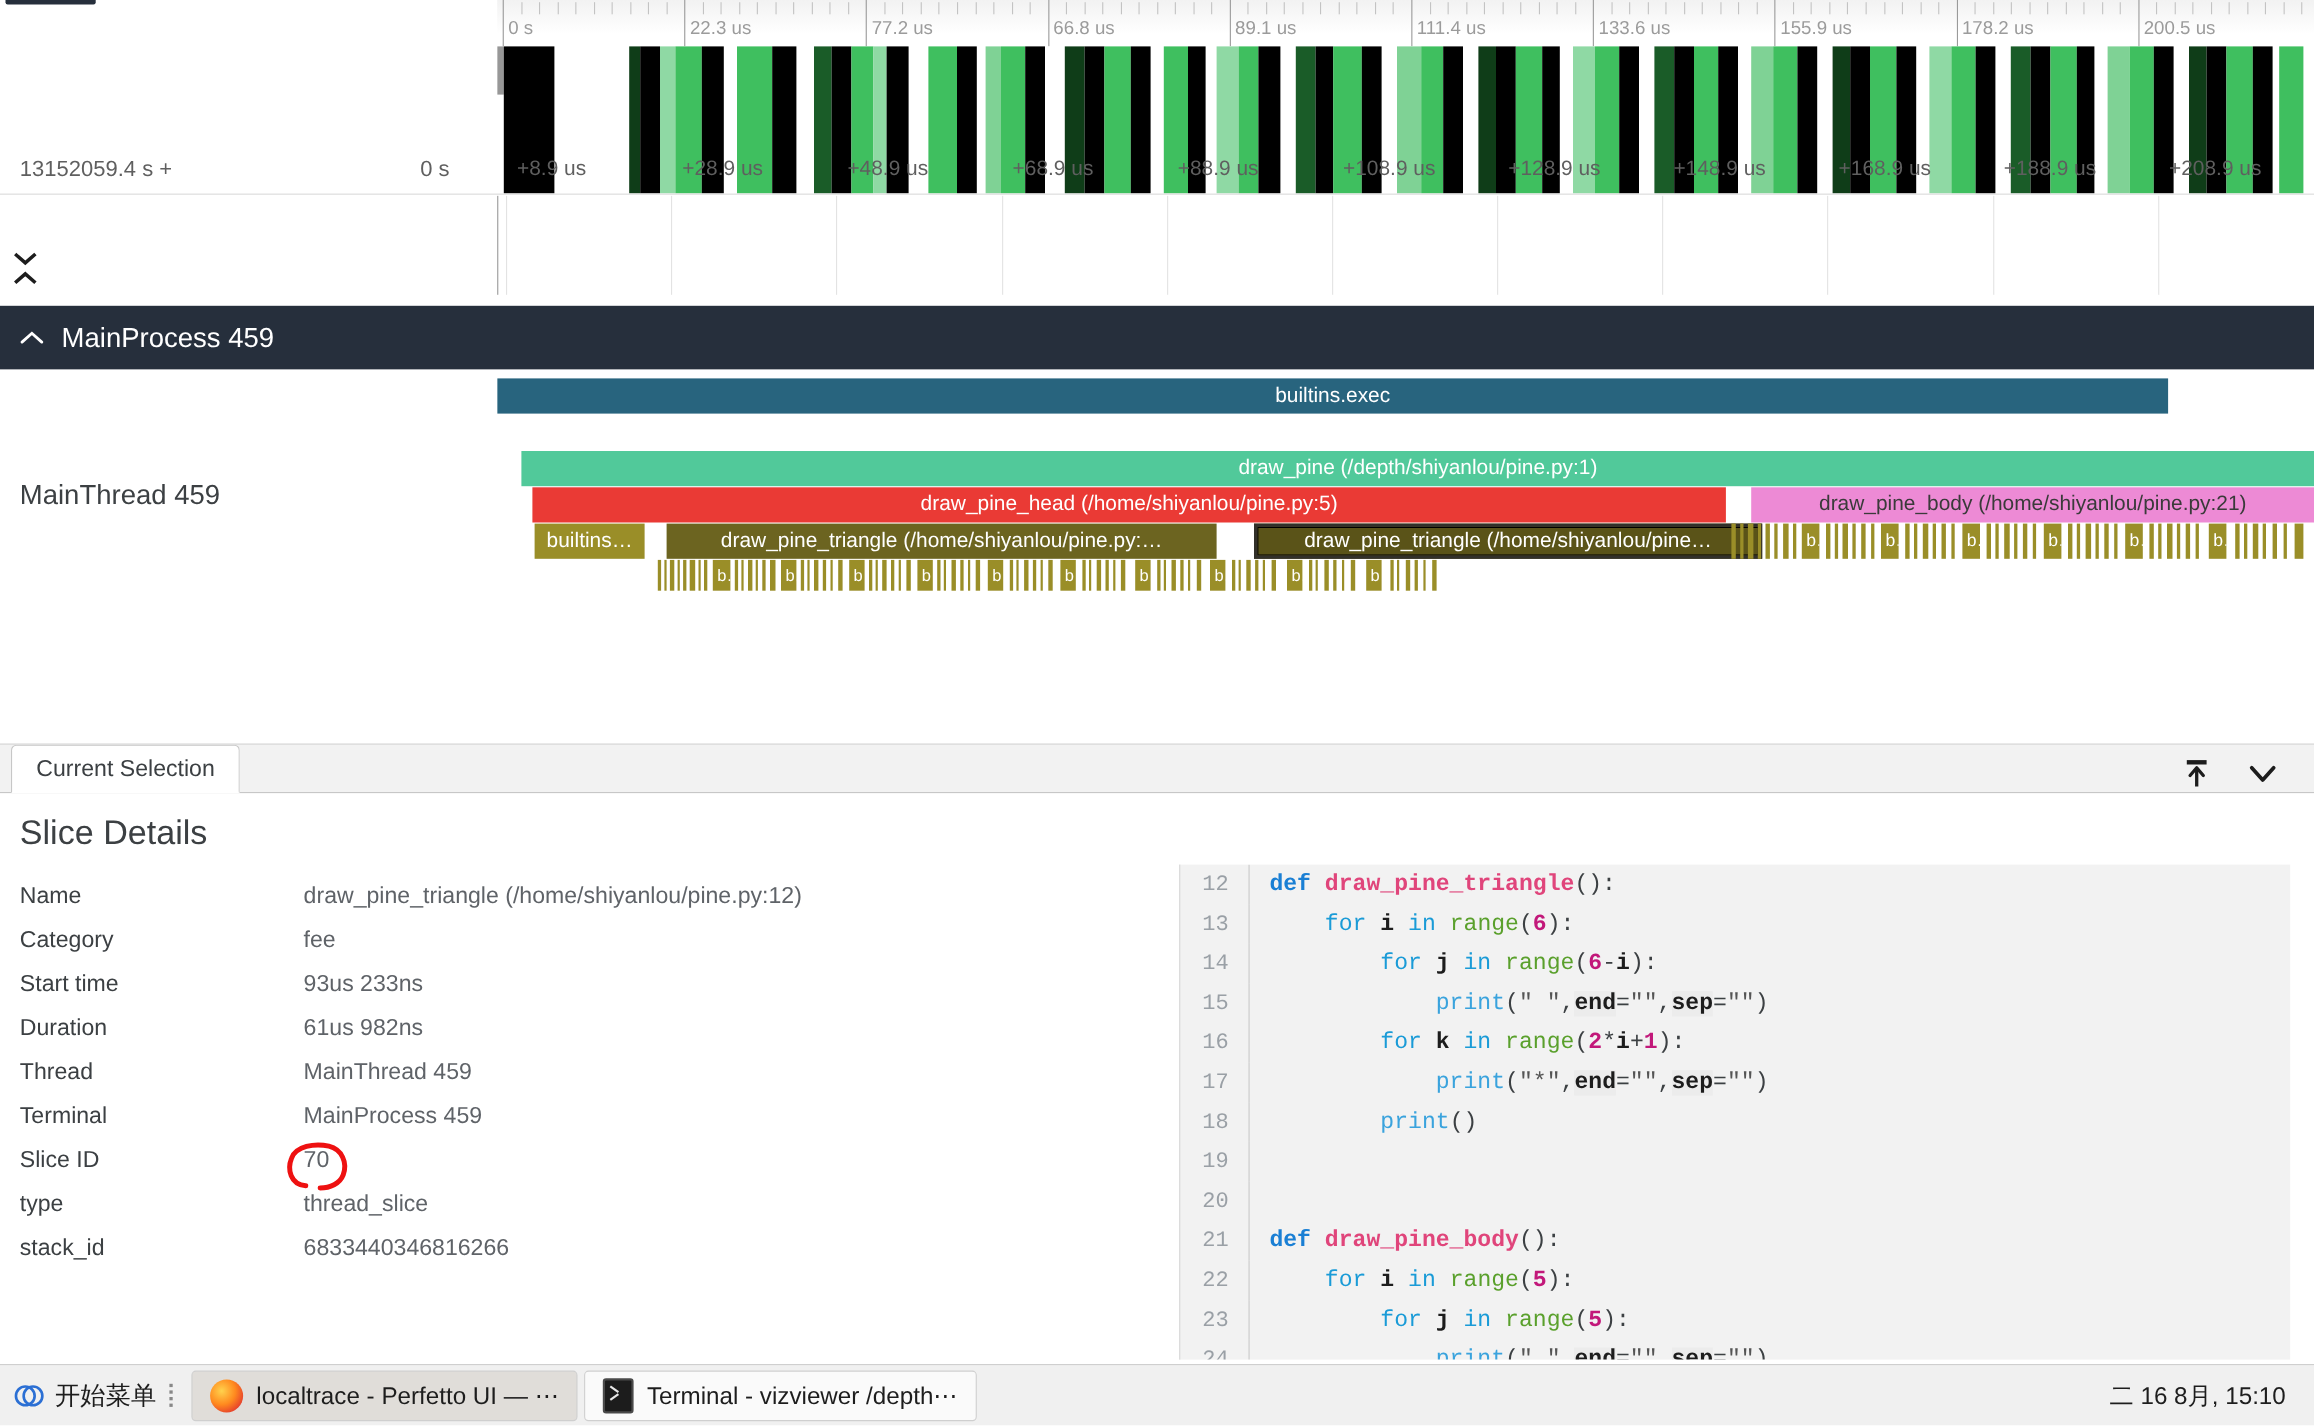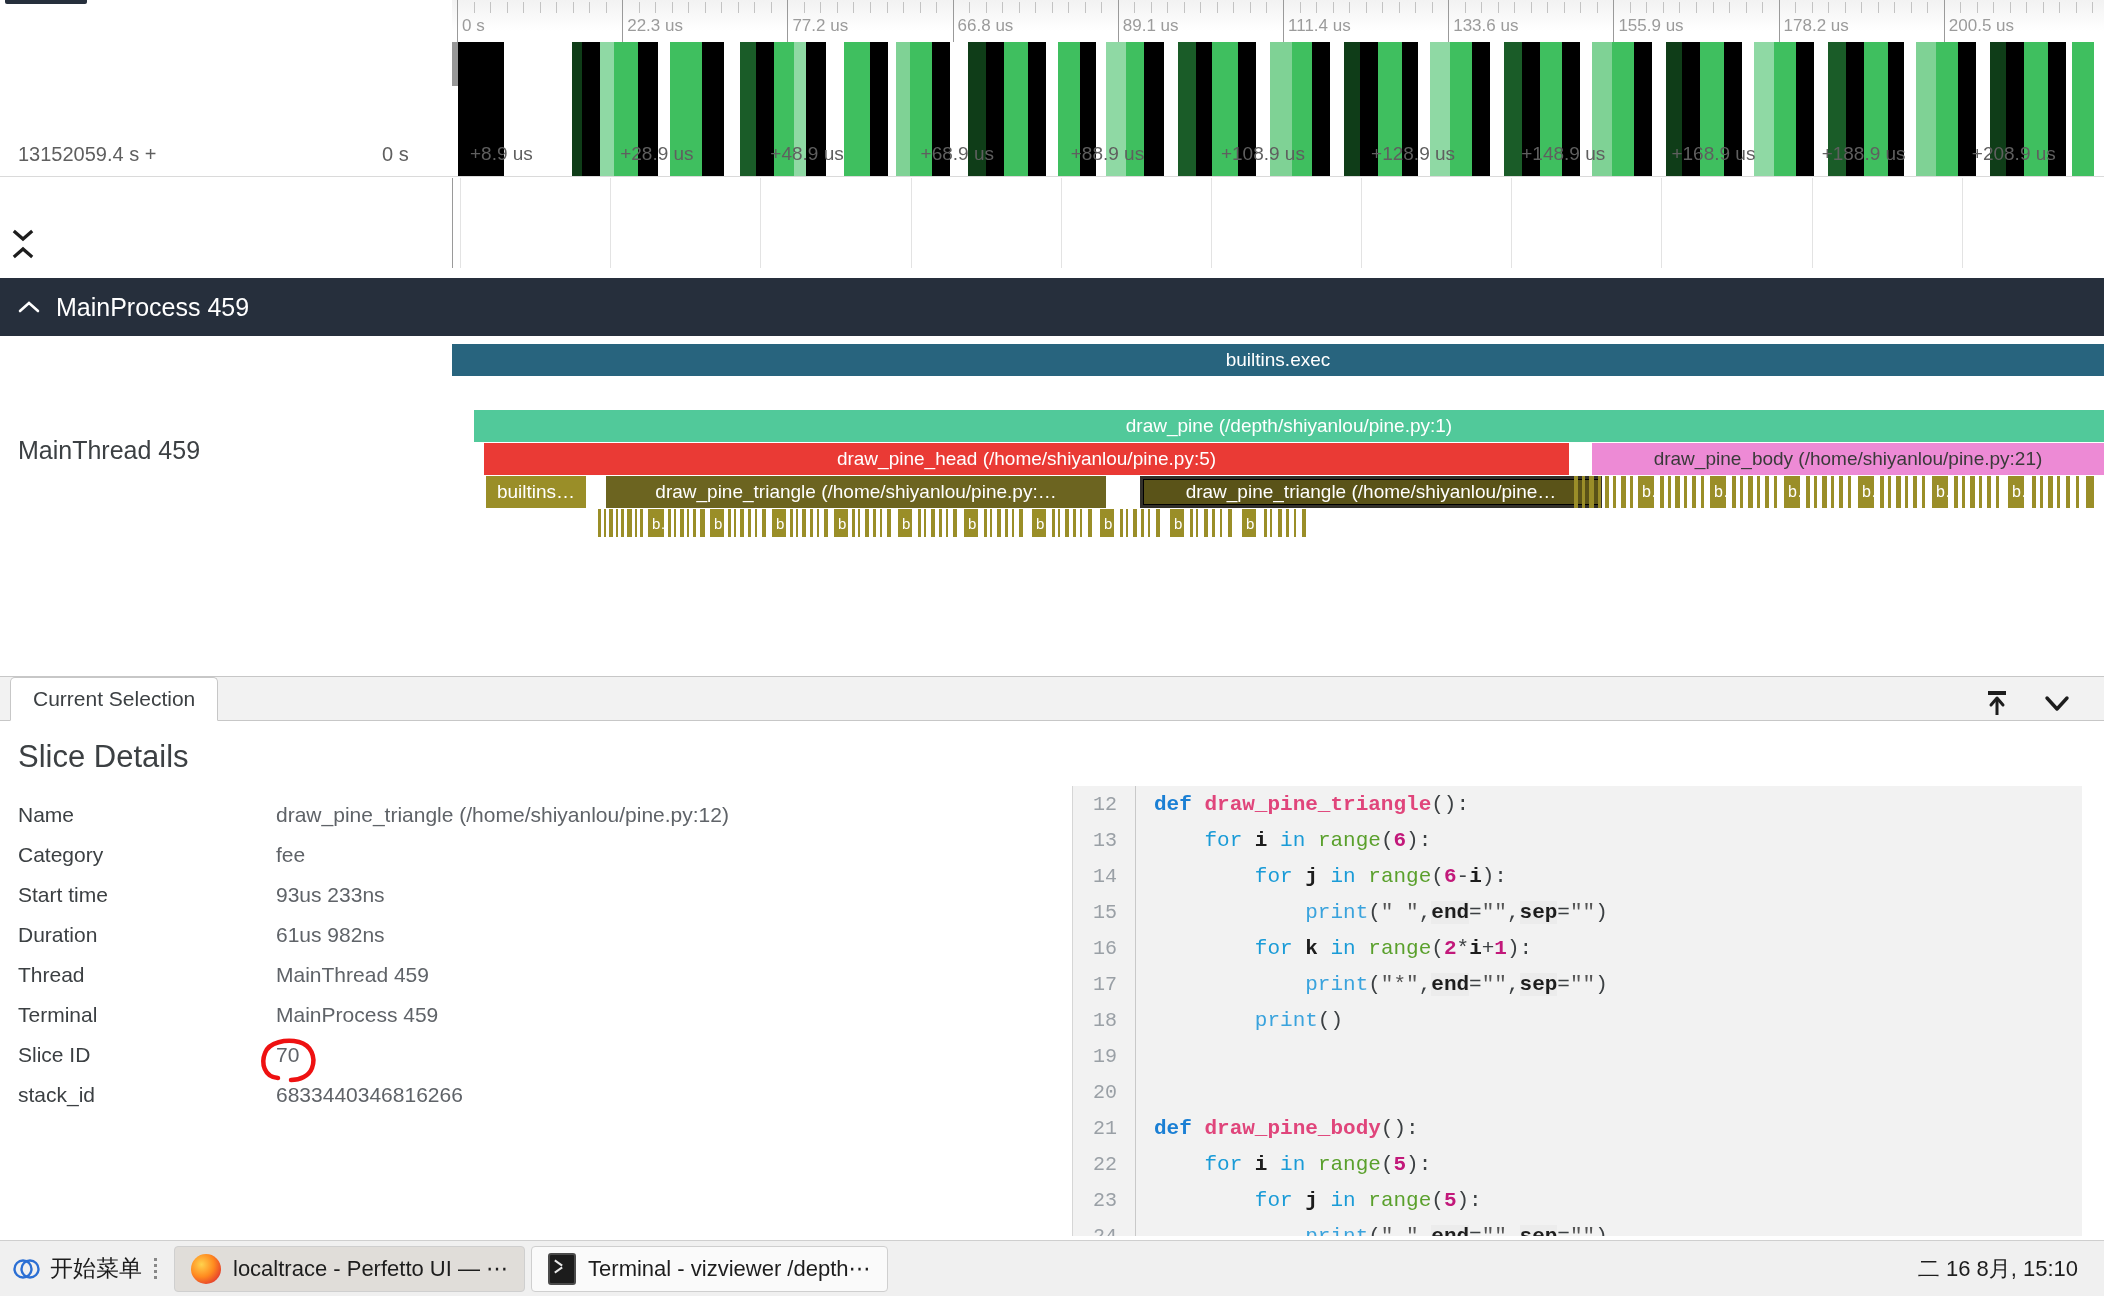--- a/index.html
+++ b/index.html
@@ -377,21 +377,21 @@
       <svg width="26" height="18" viewBox="0 0 26 18">
         <path d="M4 13 L13 5 L22 13" stroke="#ffffff" stroke-width="2.6" fill="none" stroke-linecap="round"></path>
       </svg>
     </span>
     <span class="proc-title">MainProcess 459</span>
   </div>
 
   <div class="thread-area">
     <div class="thread-label">MainThread 459</div>
     <div class="track-shell" id="track-shell">
-        <div class="slice" style="left: 0px; width: 1652px; top: 8px; background: rgb(40, 100, 126); color: rgb(255, 255, 255);">
+        <div class="slice" style="left: 0px; width: 1519px; top: 8px; background: rgb(40, 100, 126); color: rgb(255, 255, 255);">
           <span class="stxt">builtins.exec</span>
         </div>
         <div class="slice" style="left: 22px; width: 1630px; top: 74px; background: rgb(81, 201, 154); color: rgb(255, 255, 255);">
           <span class="stxt">draw_pine (/depth/shiyanlou/pine.py:1)</span>
         </div>
         <div class="slice" style="left: 32px; width: 1085px; top: 107px; background: rgb(234, 58, 53); color: rgb(255, 255, 255);">
           <span class="stxt">draw_pine_head (/home/shiyanlou/pine.py:5)</span>
         </div>
         <div class="slice" style="left: 1140px; width: 512px; top: 107px; background: rgb(237, 138, 213); color: rgb(58, 58, 58);">
           <span class="stxt">draw_pine_body (/home/shiyanlou/pine.py:21)</span>
@@ -615,20 +615,24 @@
             <div class="kv-key">Terminal</div>
             <div class="kv-val">MainProcess 459</div>
           </div>
           <div class="kv-row">
             <div class="kv-key">Slice ID</div>
             <div class="kv-val">70<span class="circle-annot"><svg width="64" height="46" viewBox="0 0 64 46">
                   <path d="M20 41 C6 40 3 26 7 16 C11 5 28 2 41 5 C53 8 58 20 54 31 C51 39 42 43 33 43" stroke="#ee1111" stroke-width="4.5" fill="none" stroke-linecap="round"></path>
                 </svg></span></div>
           </div>
           <div class="kv-row">
+            <div class="kv-key">type</div>
+            <div class="kv-val">thread_slice</div>
+          </div>
+          <div class="kv-row">
             <div class="kv-key">stack_id</div>
             <div class="kv-val">6833440346816266</div>
           </div>
         </div>
     </div>
   </div>
 
   <div class="codepane">
     <div class="codepane-inner" id="codepane-inner">
         <div class="cline">

